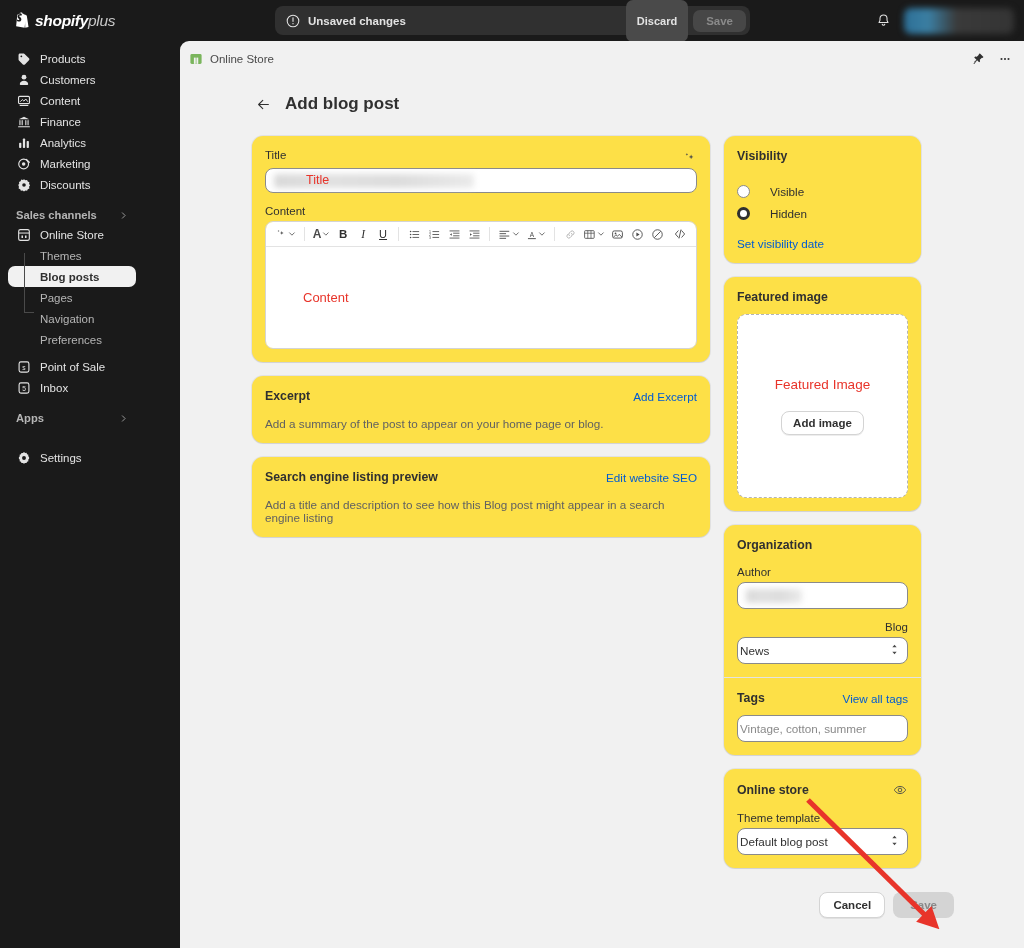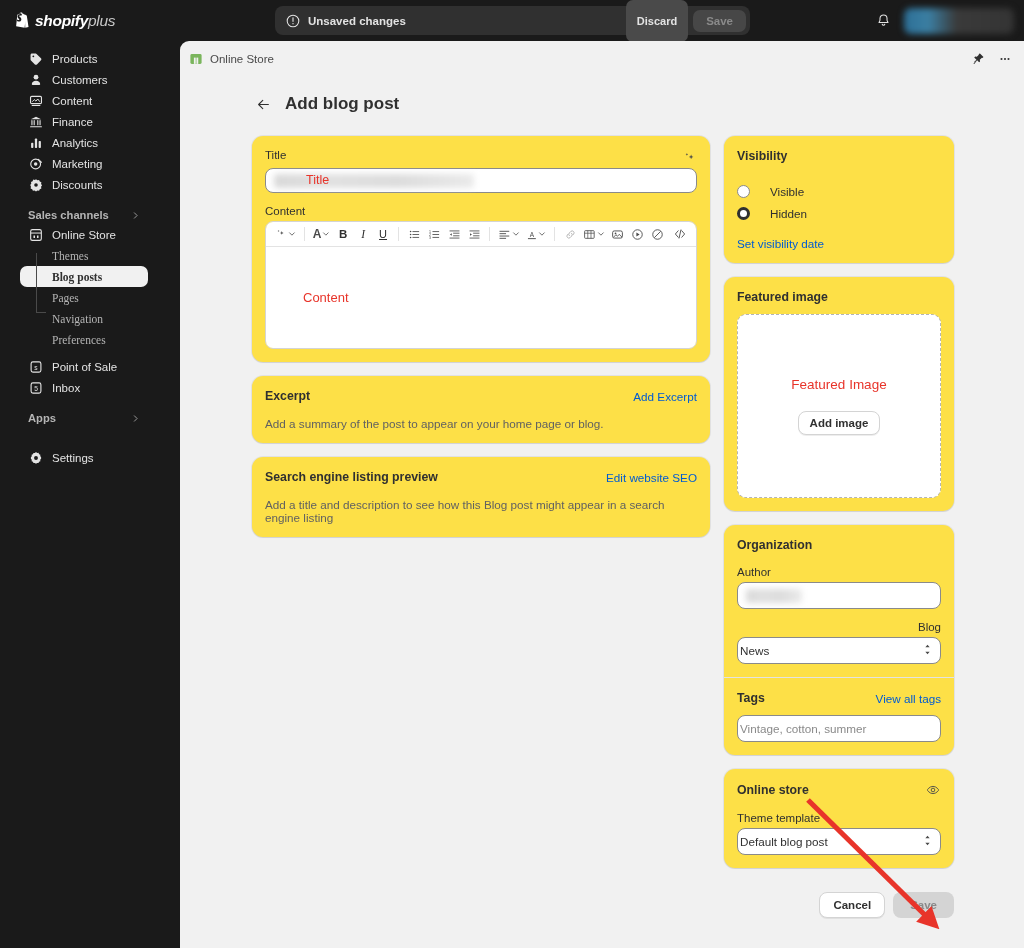--- a/index.html
+++ b/index.html
@@ -63,21 +63,21 @@
     cursor: pointer;
   }
   .acct-pill {
     width: 110px; height: 26px; border-radius: 7px;
     background: linear-gradient(90deg, #2d6f96 0%, #3b7fa3 22%, #3a3a3a 48%, #343434 100%);
     filter: blur(3px);
   }
 
   
   .sidebar {
-    position: absolute; top: 41px; left: 12px;
+    position: absolute; top: 41px; left: 0;
     width: 144px; height: 907px;
     background: #1a1a1a;
     padding-top: 7px;
   }
   .nav-item {
     display: flex; align-items: center; gap: 9px;
     height: 21px; margin: 0 8px; padding: 0 8px;
     border-radius: 7px; cursor: pointer;
     color: #e3e3e3; font-size: 11.5px;
   }
@@ -87,21 +87,21 @@
     display: flex; align-items: center; justify-content: space-between;
     margin: 0 8px; padding: 3px 8px;
     color: #b5b5b5; font-size: 11.2px; font-weight: bold;
     cursor: pointer;
     gap: 22px;
   }
   .nav-sub {
     display: flex; align-items: center;
     height: 21px; margin: 0 8px; padding: 0 8px 0 32px;
     border-radius: 7px; cursor: pointer;
-    color: #b5b5b5; font-size: 11.5px; font-family: Liberation Serif, serif;
+    color: #b5b5b5; font-size: 11.5px;
   }
   .nav-sub.active { background: #f1f1f1; color: #303030; font-weight: bold; }
   .nav-tree {
     position: absolute; left: 24px; top: 212px;
     width: 1px; height: 60px; background: #4a4a4a;
   }
   .nav-tree-arm {
     position: absolute; left: 24px; top: 271px;
     width: 10px; height: 1px; background: #4a4a4a;
   }
@@ -143,21 +143,21 @@
     display: flex; align-items: center; justify-content: center;
     color: #4a4a4a; font-size: 16px; line-height: 1;
   }
   .page-title { font-size: 17px; font-weight: bold; color: #303030; }
 
   .cols {
     display: flex; gap: 14px;
     margin: 21px 0 0 72px;
   }
   .col-main { width: 458px; }
-  .col-side { width: 230px; }
+  .col-side { width: 197px; }
 
   .card {
     background: #fde047; border-radius: 11px;
     box-shadow: 0 0 0 1px rgba(0,0,0,0.06), 0 1px 1px rgba(0,0,0,0.07);
     padding: 13px;
     margin-bottom: 14px;
   }
   .card-title { font-size: 12.3px; font-weight: bold; color: #303030; }
   .card-hdr {
     display: flex; align-items: center; justify-content: space-between;

